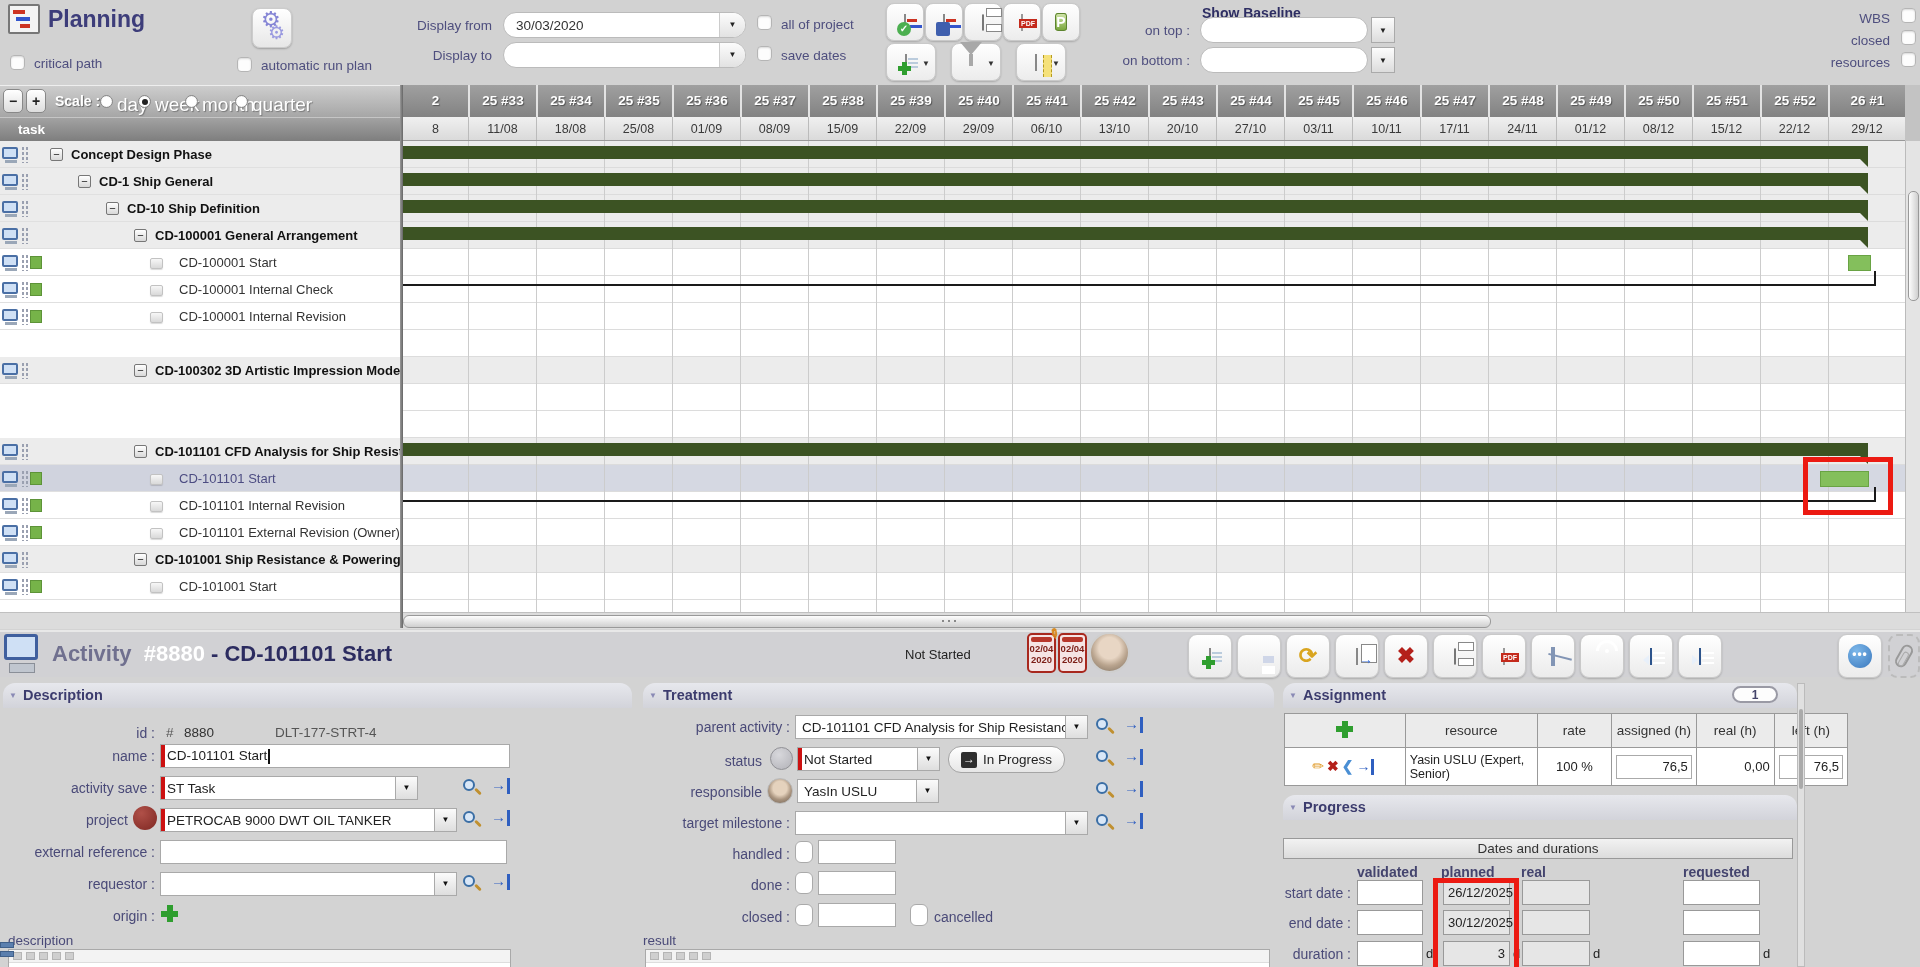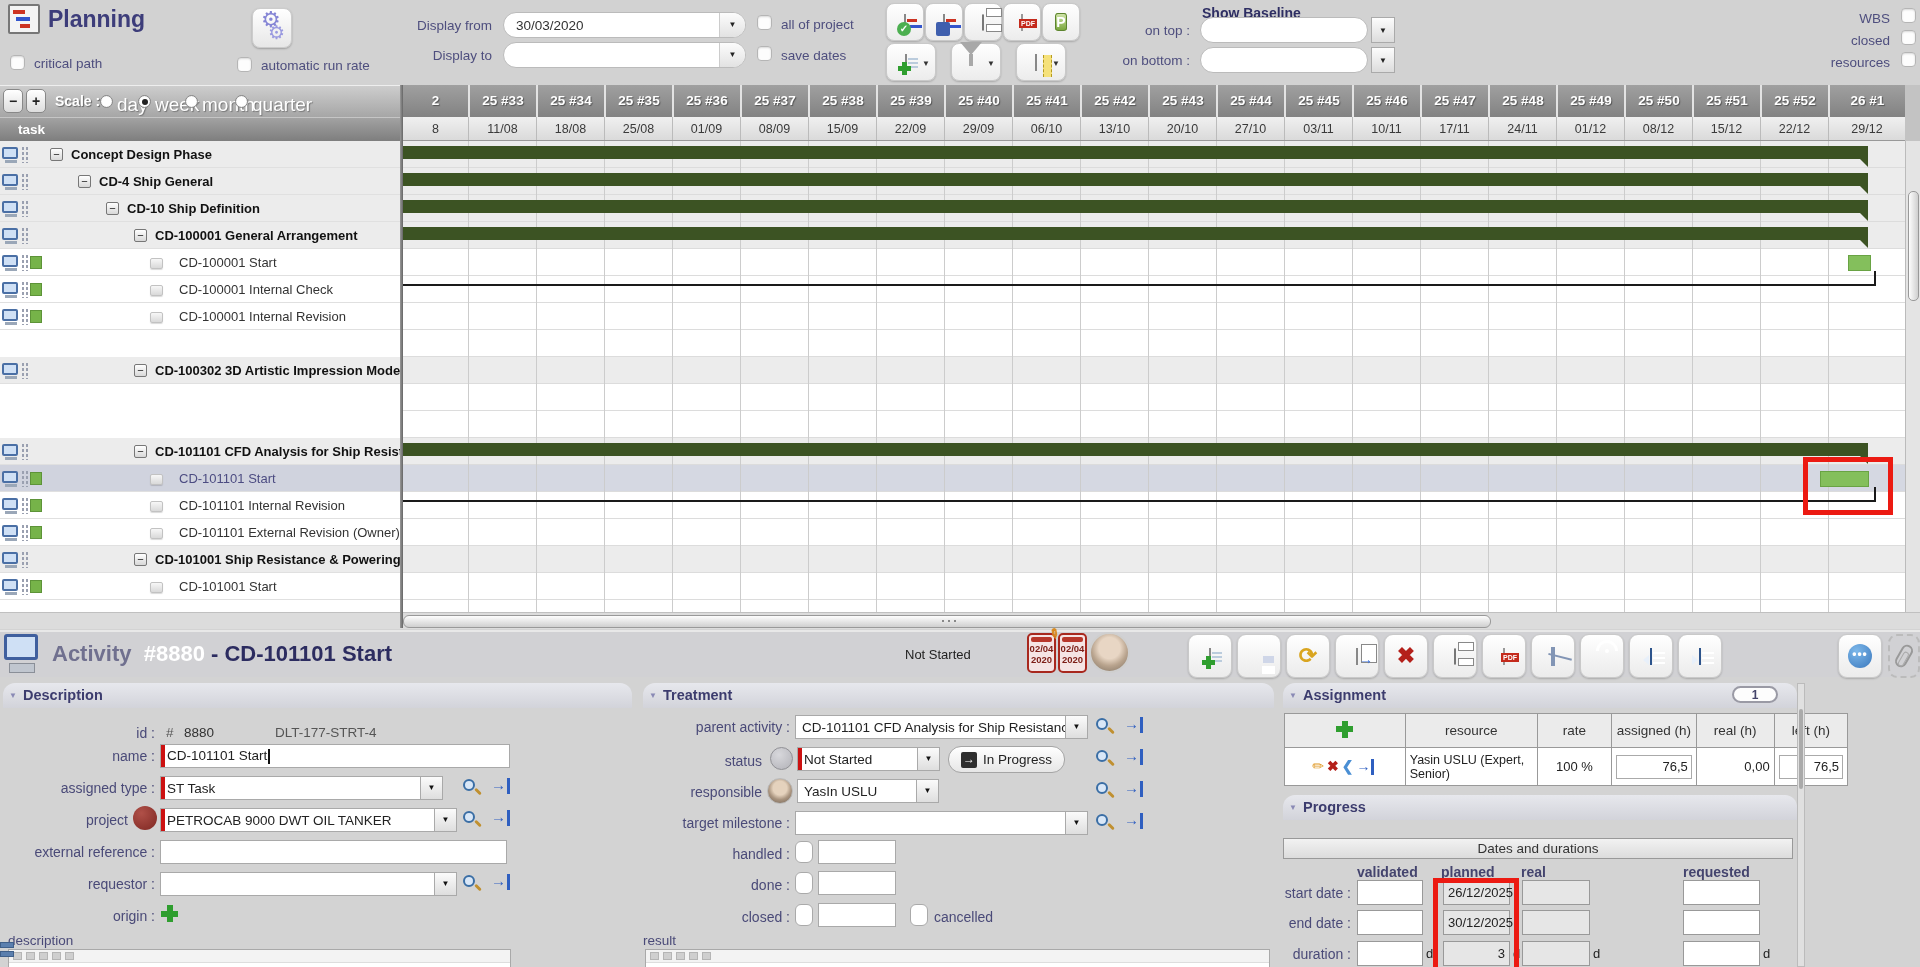--- a/index.html
+++ b/index.html
@@ -209,21 +209,21 @@
       <span class="b3"></span>
     </div>
   <div class="abs" id="app-title">Planning</div>
   <div class="abs chk" style="left:10px;top:55px;"></div>
   <div class="abs chklabel" style="left:34px;top:56px;">critical path</div>
   <div class="abs" id="gears-btn">
       <span class="g1">⚙</span>
       <span class="g2">⚙</span>
     </div>
   <div class="abs chk" style="left:237px;top:57px;"></div>
-  <div class="abs chklabel" style="left:261px;top:58px;">automatic run rate</div>
+  <div class="abs chklabel" style="left:261px;top:58px;">automatic run plan</div>
 
   <div class="abs toplabel" style="left:372px;top:18px;width:120px;">Display from</div>
   <div class="abs pillinput" style="left:503px;top:12px;width:243px;">
     <span class="val">30/03/2020</span>
       <span class="arr">▼</span>
   </div>
   <div class="abs toplabel" style="left:372px;top:48px;width:120px;">Display to</div>
   <div class="abs pillinput" style="left:503px;top:42px;width:243px;">
     <span class="val"></span>
       <span class="arr">▼</span>
@@ -353,21 +353,21 @@
     <div class="trow summary" style="top: 0px;">
       <span class="pcicon"></span>
       <span class="grip"></span>
       <span class="minusbox" style="left: 50px;">−</span>
       <span class="tlabel" style="left: 71px;">Concept Design Phase</span>
     </div>
     <div class="trow summary" style="top: 27px;">
       <span class="pcicon"></span>
       <span class="grip"></span>
       <span class="minusbox" style="left: 78px;">−</span>
-      <span class="tlabel" style="left: 99px;">CD-4 Ship General</span>
+      <span class="tlabel" style="left: 99px;">CD-1 Ship General</span>
     </div>
     <div class="trow summary" style="top: 54px;">
       <span class="pcicon"></span>
       <span class="grip"></span>
       <span class="minusbox" style="left: 106px;">−</span>
       <span class="tlabel" style="left: 127px;">CD-10 Ship Definition</span>
     </div>
     <div class="trow summary" style="top: 81px;">
       <span class="pcicon"></span>
       <span class="grip"></span>
@@ -567,22 +567,22 @@
   <div class="flabel" style="left:0;top:42px;width:152px;">id :</div>
   <div class="minilabel" style="left:163px;top:42px;color:#555;">#</div>
   <div class="minilabel" style="left:181px;top:42px;color:#333;">8880</div>
   <div class="minilabel" style="left:272px;top:42px;color:#555;">DLT-177-STRT-4</div>
 
   <div class="flabel" style="left:0;top:65px;width:152px;">name :</div>
   <div class="field req" style="left:157px;top:61px;width:350px;">
       <span class="fv"><span>CD-101101 Start</span><span class="caret"></span></span>
     </div>
 
-  <div class="flabel" style="left:0;top:97px;width:152px;">assigned type :</div>
-  <div class="field req" style="left:157px;top:93px;width:283px;gap:46px;">
+  <div class="flabel" style="left:0;top:97px;width:152px;">activity save :</div>
+  <div class="field req" style="left:157px;top:93px;width:258px;gap:46px;">
       <span class="fv">ST Task</span>
       <span class="sarr">▼</span>
     </div>
   <div class="abs" style="left:460px;top:96px;"><span class="i-mag" style="display:inline-block;"></span></div>
   <div class="abs i-goto" style="left:488px;top:95px;">→</div>
 
   <div class="flabel" style="left:0;top:129px;width:125px;">project</div>
   <div class="marooncirc" style="left:130px;top:123px;"></div>
   <div class="field req" style="left:157px;top:125px;width:297px;">
       <span class="fv">PETROCAB 9000 DWT OIL TANKER</span>

